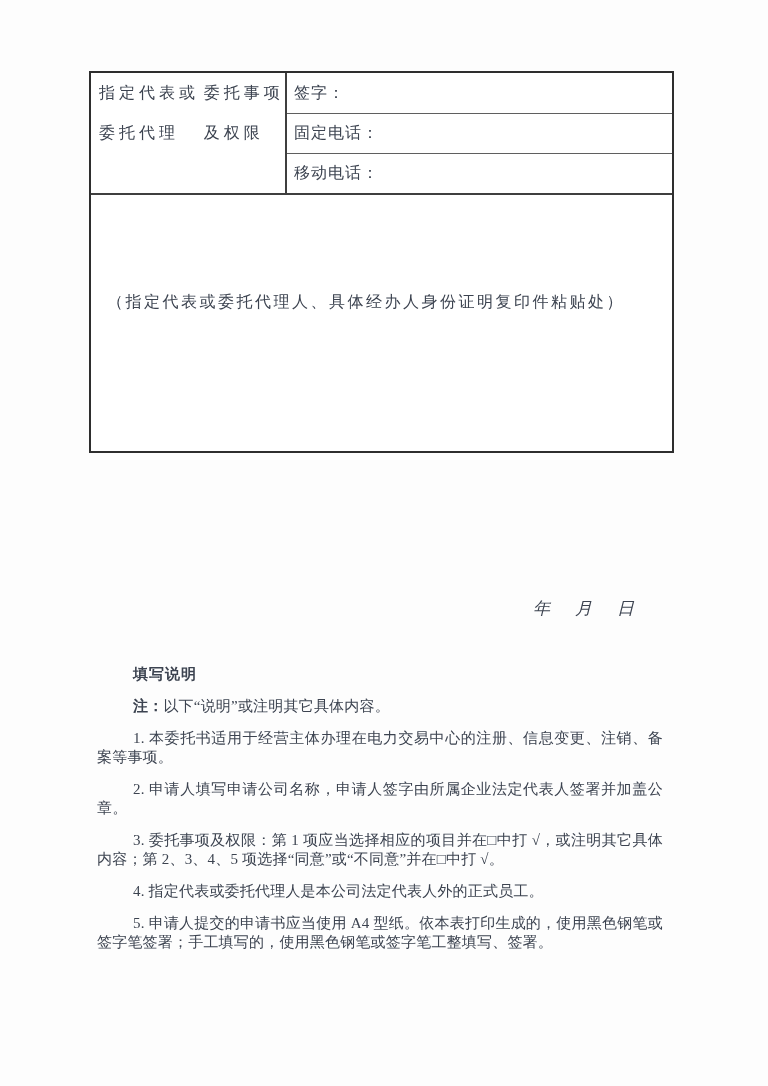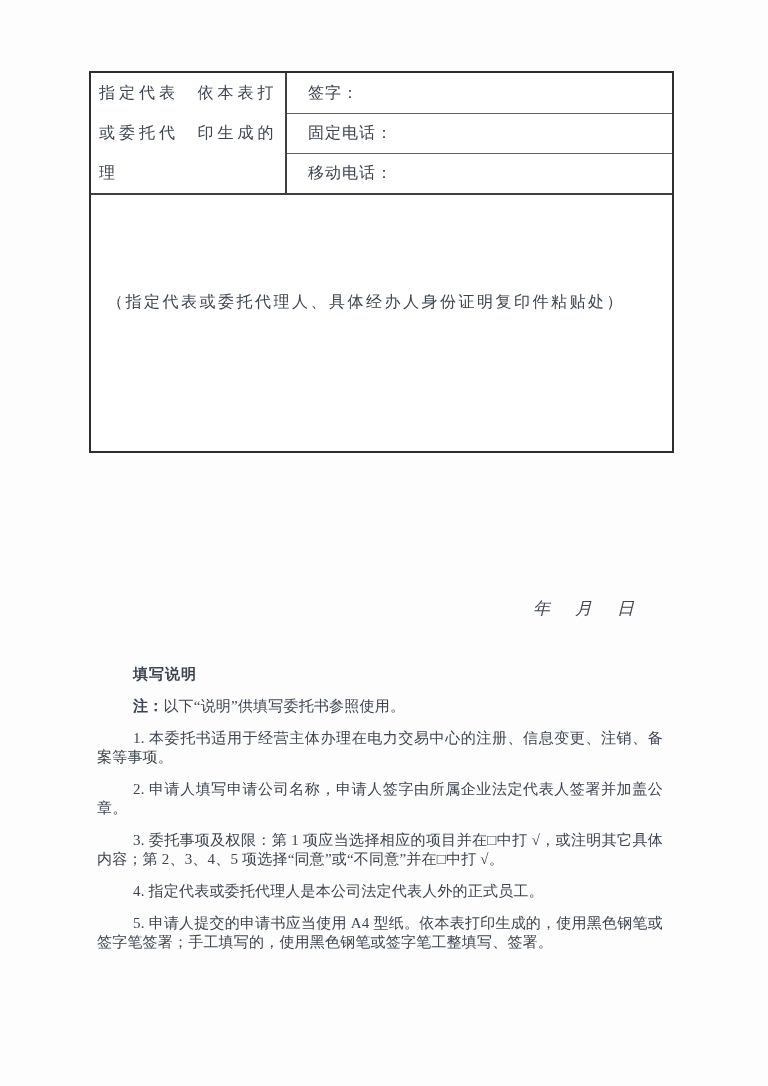--- a/index.html
+++ b/index.html
@@ -34,21 +34,21 @@
     grid-column:1;grid-row:1/4;
     border-right:2px solid var(--line-heavy);
     border-bottom:2px solid var(--line-heavy);
     display:flex;flex-direction:row;justify-content:center;
     padding-left:8px;
     font-size:16px;letter-spacing:4px;line-height:40px;
   }
   .field-cell{
     grid-column:2;
     display:flex;align-items:center;
-    padding-left:21px;
+    padding-left:7px;
     font-size:16px;letter-spacing:1px;
   }
   .field-cell.f1{grid-row:1;border-bottom:1px solid var(--line-mid);}
   .field-cell.f2{grid-row:2;border-bottom:1px solid var(--line-mid);}
   .field-cell.f3{grid-row:3;border-bottom:2px solid var(--line-heavy);}
   .paste-cell{
     grid-column:1/3;grid-row:4;
     padding-top:97px;padding-left:9px;
     font-size:16px;letter-spacing:2.5px;margin-left:7px;
   }
@@ -80,41 +80,41 @@
   }
 </style>
 </head>
 <body>
 
 <div class="sheet">
 
   <div class="form-table">
     <div class="header-cell">
       <div>指定代表或委托代理</div>
-      <div>依本表打印生成的</div>
+      <div>委托事项及权限</div>
     </div>
     <div class="field-cell f1">
       <span>签字：</span>
     </div>
     <div class="field-cell f2">
       <span>固定电话：</span>
     </div>
     <div class="field-cell f3">
       <span>移动电话：</span>
     </div>
     <div class="paste-cell">
       <span>（指定代表或委托代理人、具体经办人身份证明复印件粘贴处）</span>
     </div>
   </div>
 
   <div class="sig-line sig3">年　月　日</div>
 
   <div class="instructions">
     <p class="title">填写说明</p>
-    <p><span class="bold">注：</span><span>以下“说明”供填写委托书参照使用。</span></p>
+    <p><span class="bold">注：</span><span>以下“说明”或注明其它具体内容。</span></p>
     <p>1. 本委托书适用于经营主体办理在电力交易中心的注册、信息变更、注销、备案等事项。</p>
     <p>2. 申请人填写申请公司名称，申请人签字由所属企业法定代表人签署并加盖公章。</p>
     <p>3. 委托事项及权限：第 1 项应当选择相应的项目并在□中打 √，或注明其它具体内容；第 2、3、4、5 项选择“同意”或“不同意”并在□中打 √。</p>
     <p>4. 指定代表或委托代理人是本公司法定代表人外的正式员工。</p>
     <p>5. 申请人提交的申请书应当使用 A4 型纸。依本表打印生成的，使用黑色钢笔或签字笔签署；手工填写的，使用黑色钢笔或签字笔工整填写、签署。</p>
   </div>
 
 
 </div>
 

